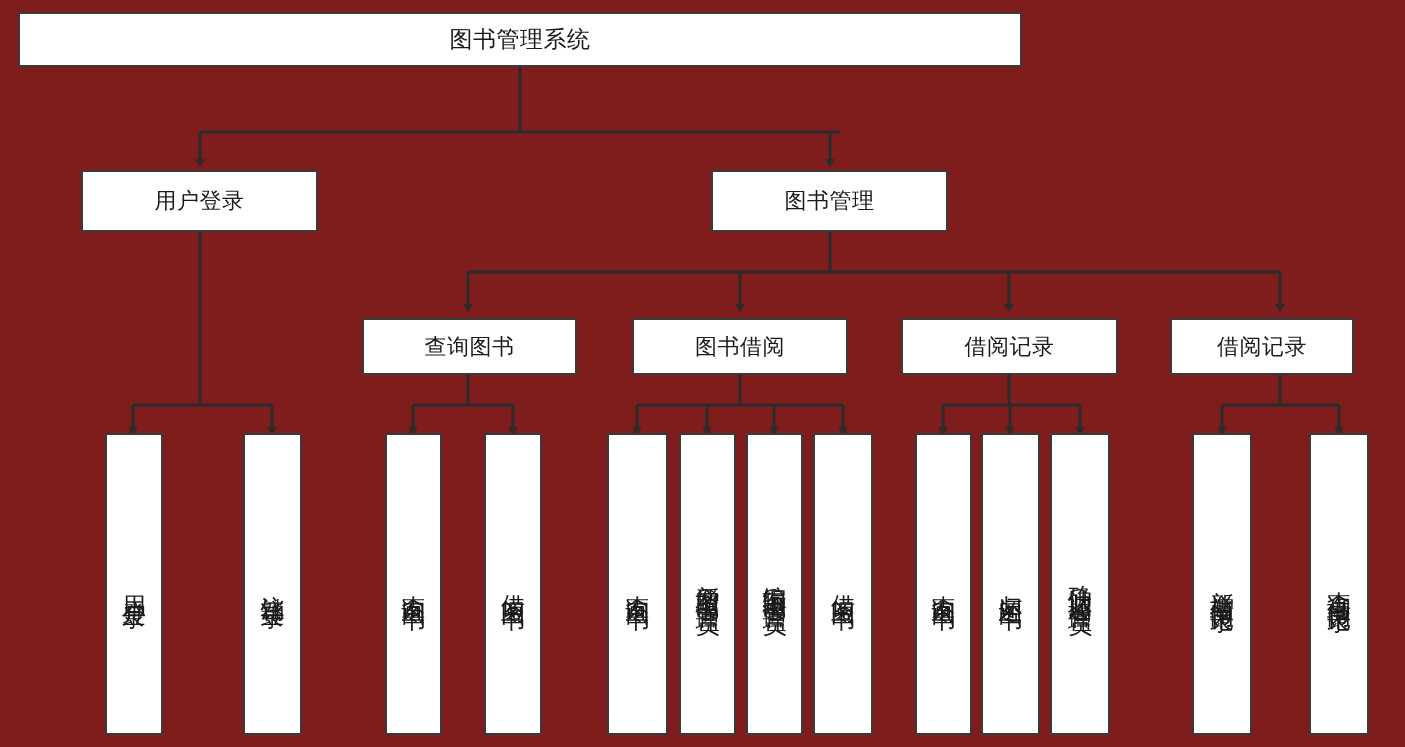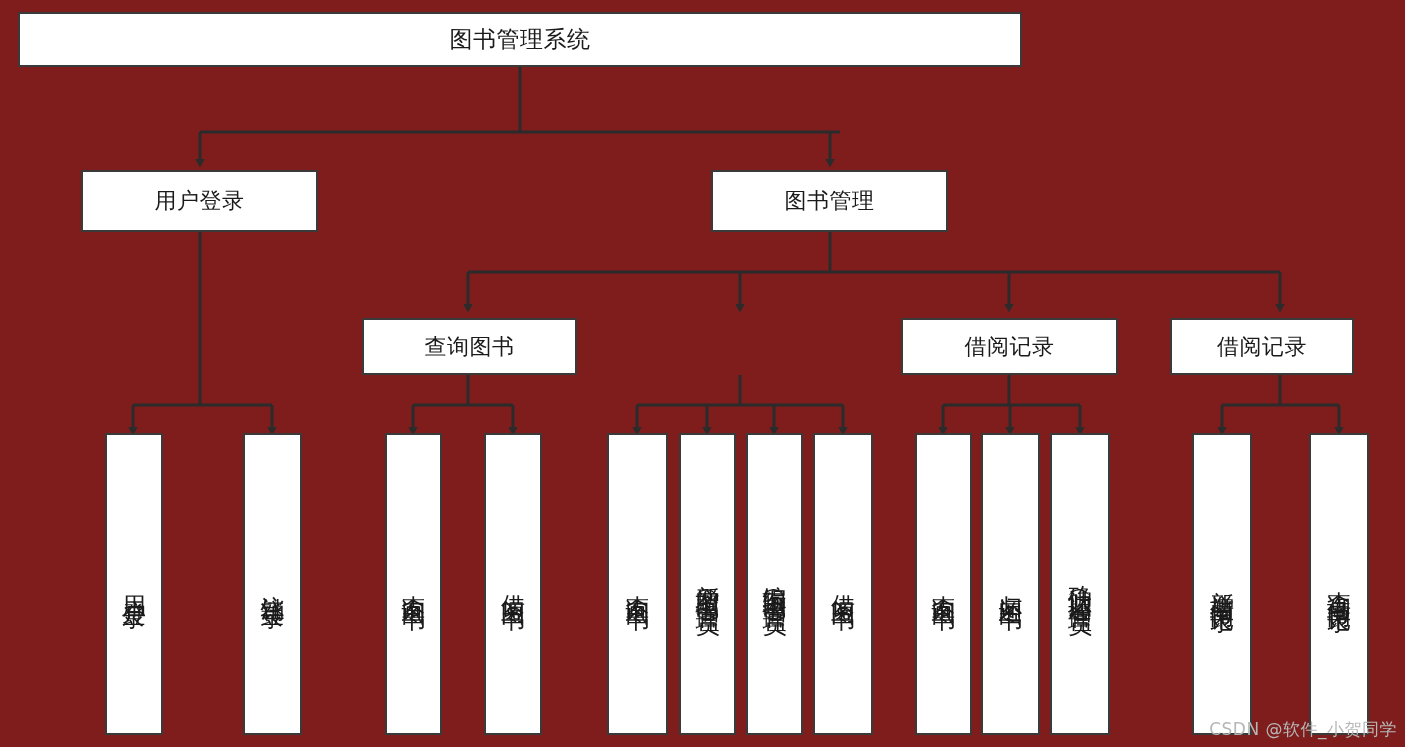--- a/index.html
+++ b/index.html
@@ -142,20 +142,23 @@
   </div>
 
   <div class="node h-node" style="left:711px; top:170px; width:237px; height:62px;">
     <span class="node-label">图书管理</span>
   </div>
 
   <div class="node h-node" style="left:362px; top:318px; width:215px; height:57px;">
     <span class="node-label">查询图书</span>
   </div>
 
+  <div class="node h-node" style="left:632px; top:318px; width:216px; height:57px;">
+    <span class="node-label">图书借阅</span>
+  </div>
 
   <div class="node h-node" style="left:901px; top:318px; width:217px; height:57px;">
     <span class="node-label">借阅记录</span>
   </div>
 
   <div class="node h-node" style="left:1170px; top:318px; width:184px; height:57px;">
     <span class="node-label">借阅记录</span>
   </div>
 
   <div class="node v-node" style="left:105px; top:433px; width:58px; height:302px;">
@@ -203,15 +206,14 @@
   </div>
 
   <div class="node v-node" style="left:1192px; top:433px; width:60px; height:302px;">
     <span class="node-label">新增借阅记录</span>
   </div>
 
   <div class="node v-node" style="left:1309px; top:433px; width:60px; height:302px;">
     <span class="node-label">查询借阅记录</span>
   </div>
 
-  <div id="watermark">CSDN @软件_小贺同学</div>
 
 </div>
 
 </body></html>

